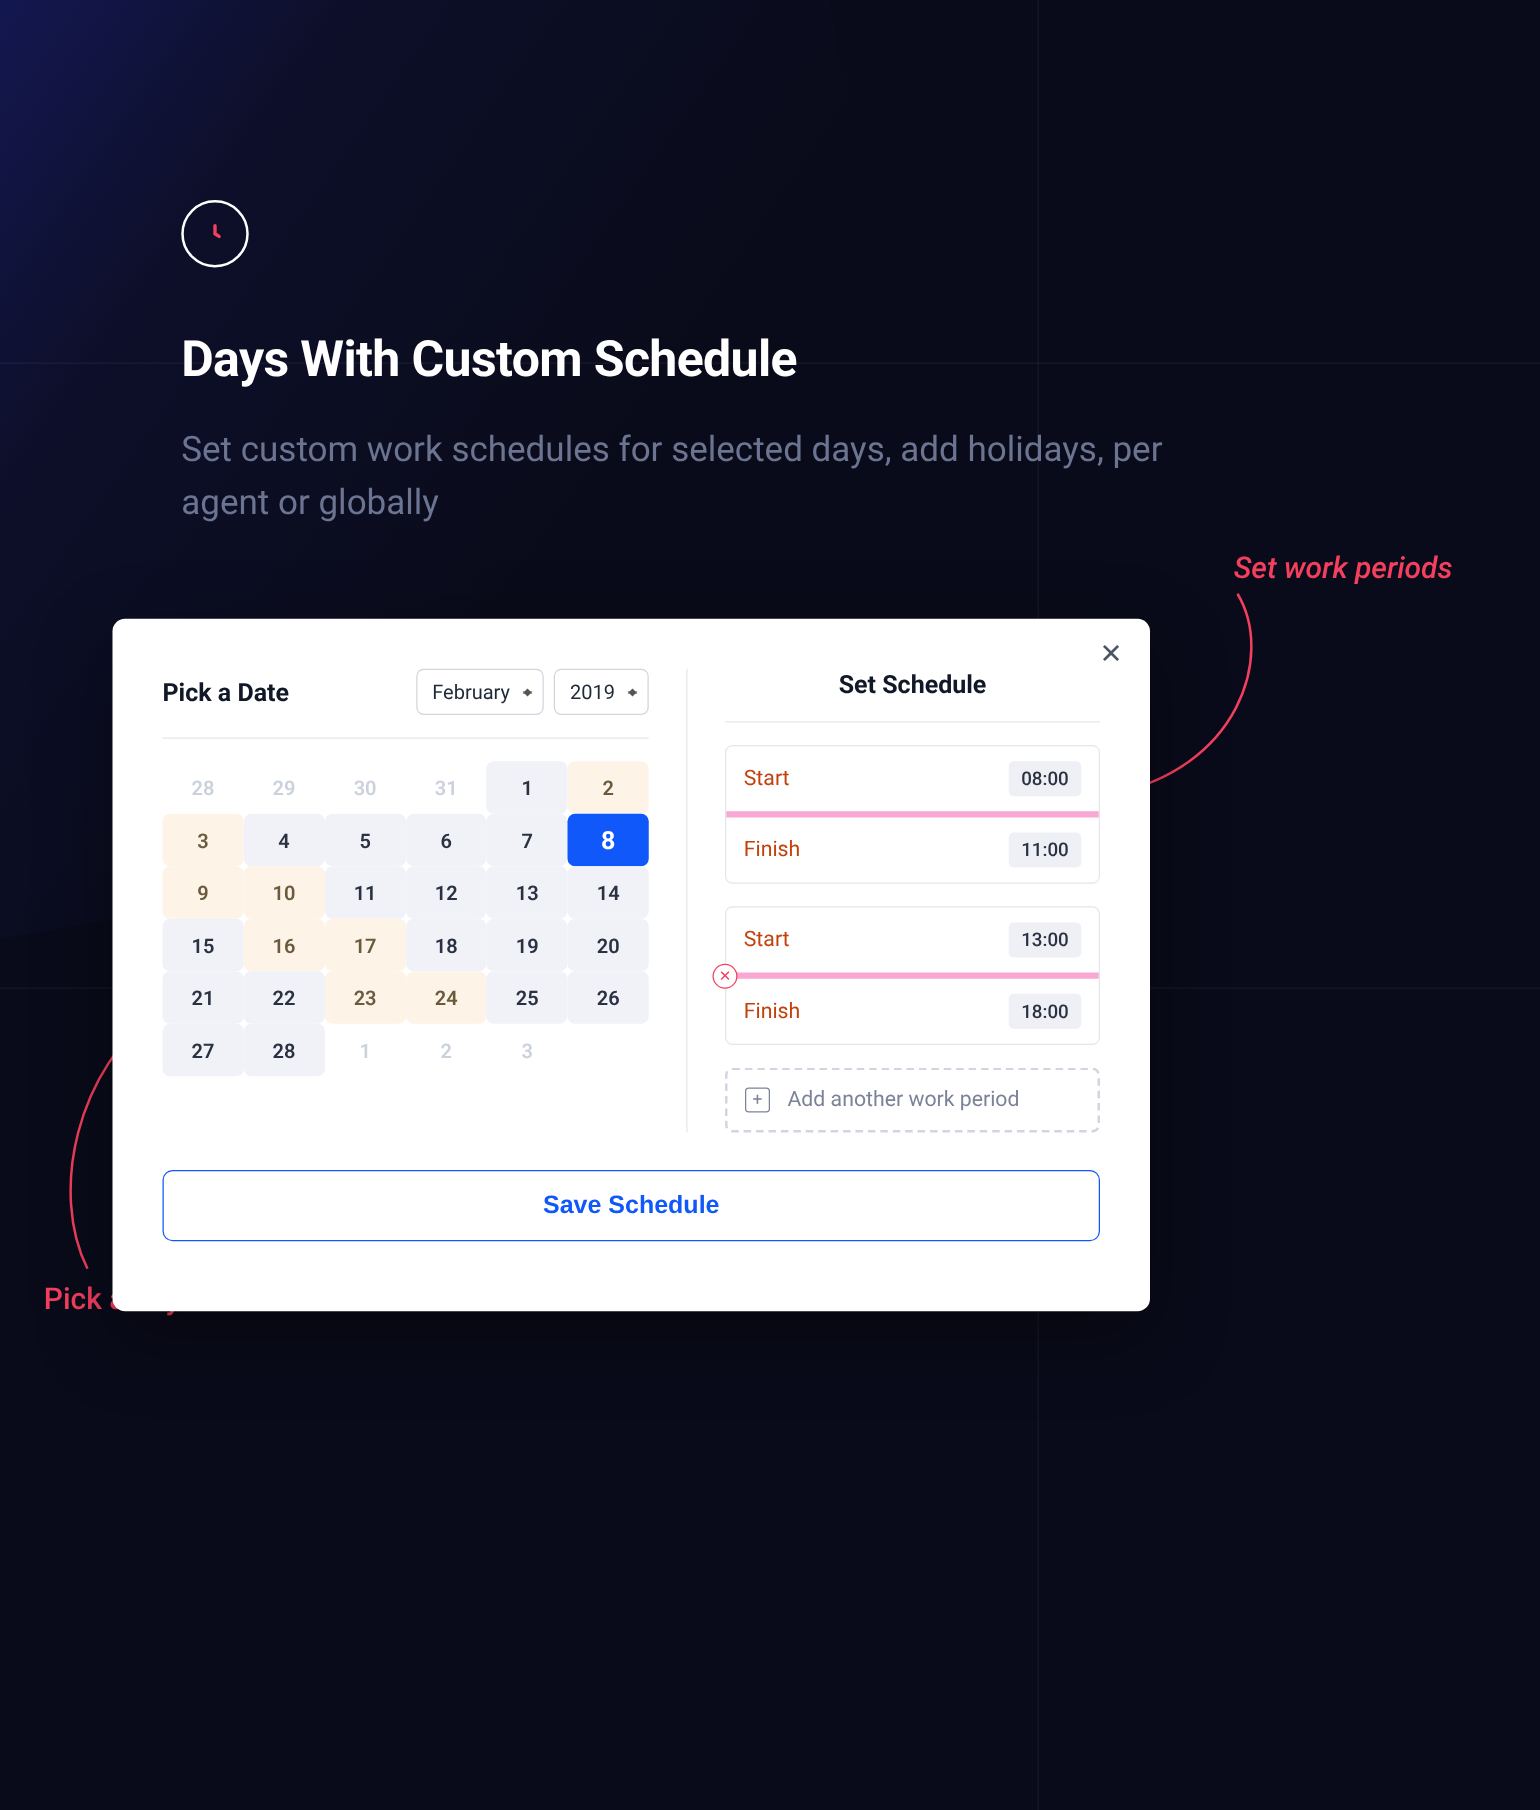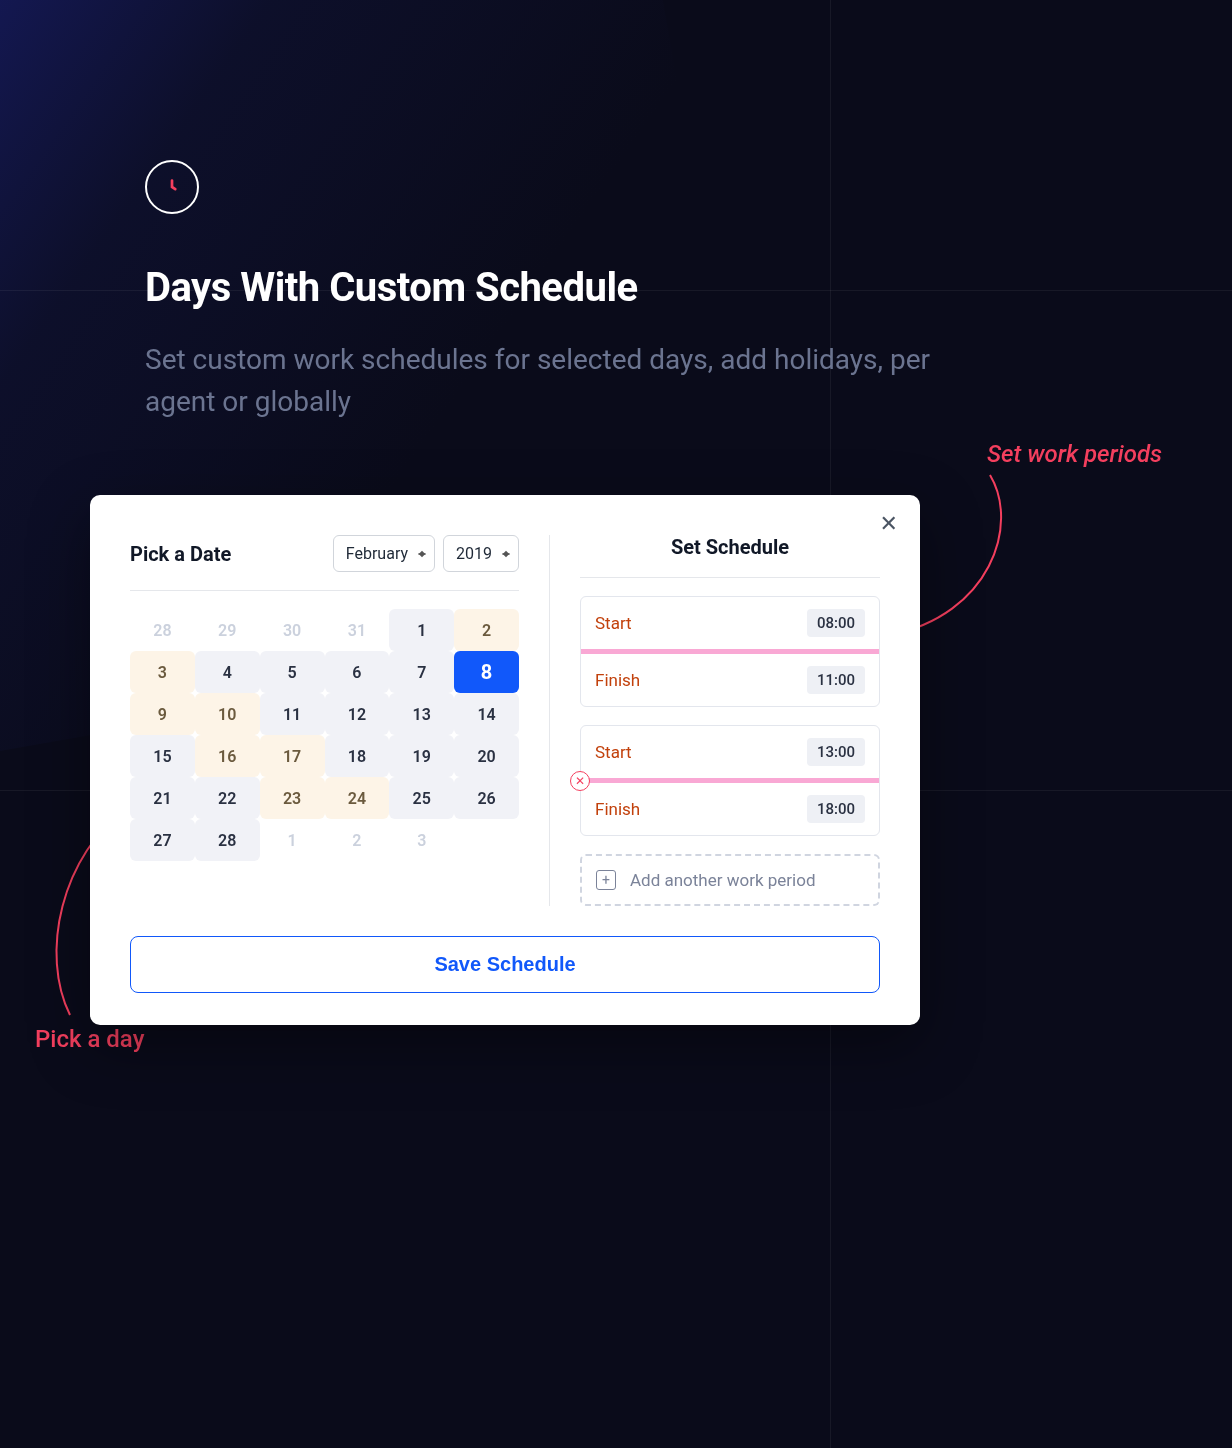--- a/index.html
+++ b/index.html
@@ -205,21 +205,21 @@
 }
 .plus-box {
   width: 20px; height: 20px;
   border: 1.5px solid #7b8399;
   border-radius: 3px;
   display: flex; align-items: center; justify-content: center;
   font-size: 14px;
   line-height: 1;
 }
 
-.dialog-footer { padding: 30px 40px 32px 40px; }
+.dialog-footer { padding: 30px 40px 56px 40px; }
 .save-btn {
   width: 100%;
   border: 1.5px solid #1158fa;
   background: #fff;
   color: #1158fa;
   font-size: 20px;
   font-weight: 600;
   padding: 16px;
   border-radius: 8px;
   cursor: pointer;

